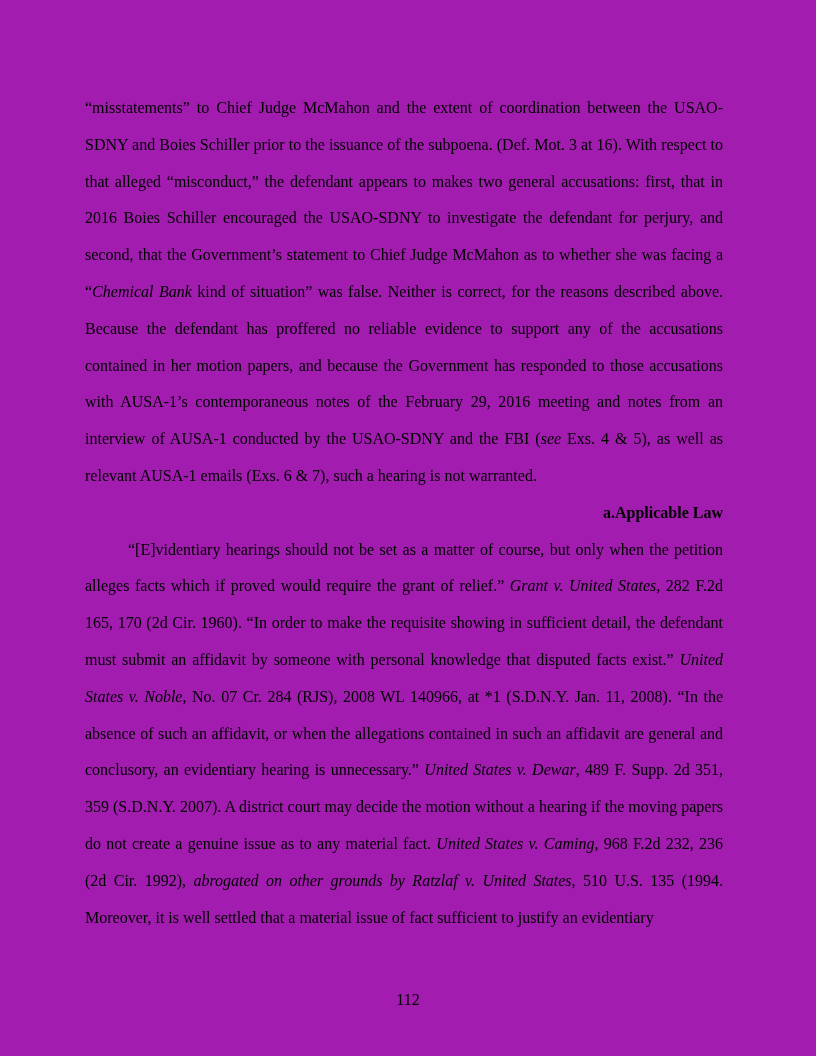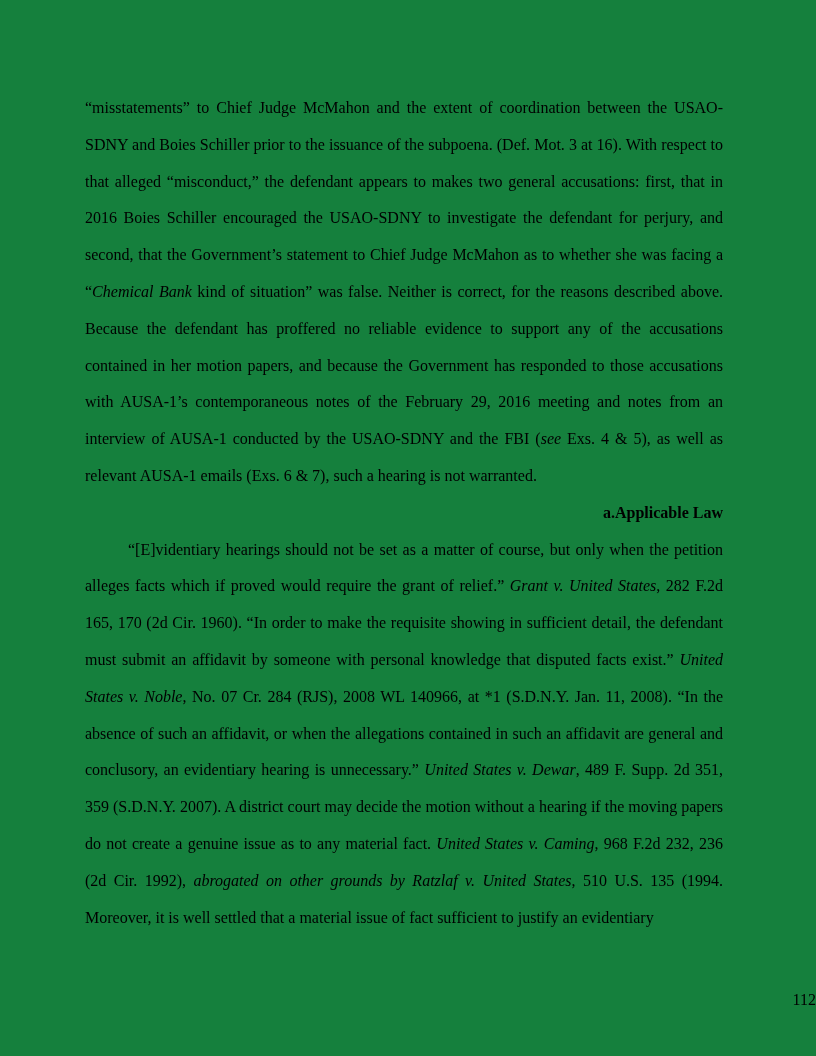--- a/index.html
+++ b/index.html
@@ -4,21 +4,21 @@
 <style>
   html, body {
     margin: 0;
     padding: 0;
     background: #ffffff;
   }
   .page {
     position: relative;
     width: 816px;
     height: 1056px;
-    background: #15803d;
+    background: #a21caf;
     color: #000000;
     font-family: "Liberation Serif", "DejaVu Serif", serif;
     font-size: 16px;
     overflow: hidden;
   }
   .body-text {
     position: absolute;
     left: 85px;
     top: 90px;
     width: 638px;
@@ -38,21 +38,21 @@
   }
   .heading-number {
     display: inline-block;
     width: 46px;
   }
   .footer-pagenum {
     position: absolute;
     left: 0;
     top: 990px;
     width: 100%;
-    text-align: right;
+    text-align: center;
     line-height: 20px;
   }
 </style>
 </head>
 <body>
 
 <div class="page">
   <div class="body-text">
     <p class="para"><span class="run normal">“misstatements” to Chief Judge McMahon and the extent of coordination between the USAO-SDNY and Boies Schiller prior to the issuance of the subpoena.  (Def. Mot. 3 at 16).  With respect to that alleged “misconduct,” the defendant appears to makes two general accusations: first, that in 2016 Boies Schiller encouraged the USAO-SDNY to investigate the defendant for perjury, and second, that the Government’s statement to Chief Judge McMahon as to whether she was facing a “</span><span class="run italic">Chemical Bank</span><span class="run normal"> kind of situation” was false.  Neither is correct, for the reasons described above.  Because the defendant has proffered no reliable evidence to support any of the accusations contained in her motion papers, and because the Government has responded to those accusations with AUSA-1’s contemporaneous notes of the February 29, 2016 meeting and notes from an interview of AUSA-1 conducted by the USAO-SDNY and the FBI (</span><span class="run italic">see</span><span class="run normal"> Exs. 4 &amp; 5), as well as relevant AUSA-1 emails (Exs. 6 &amp; 7), such a hearing is not warranted.</span></p>
     <p class="section-heading">

